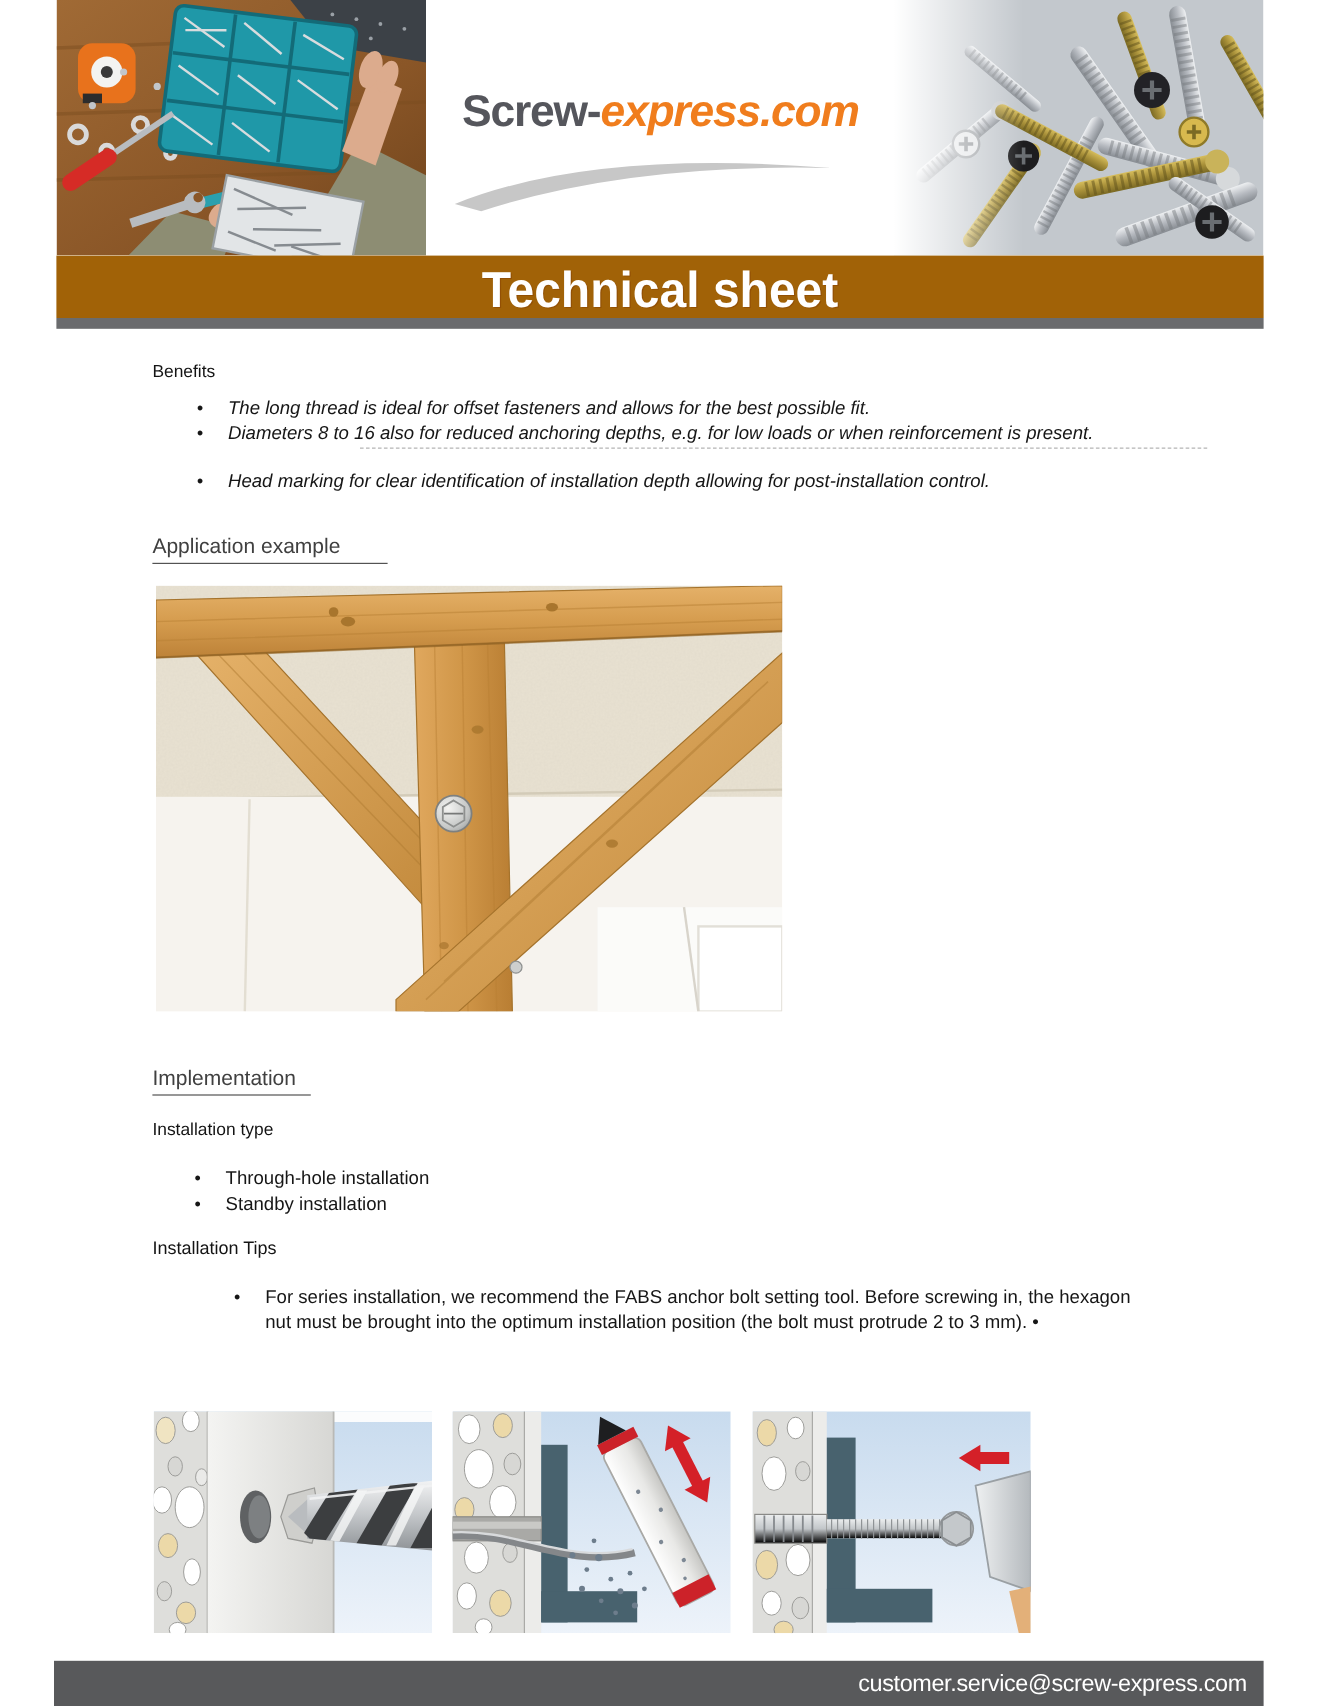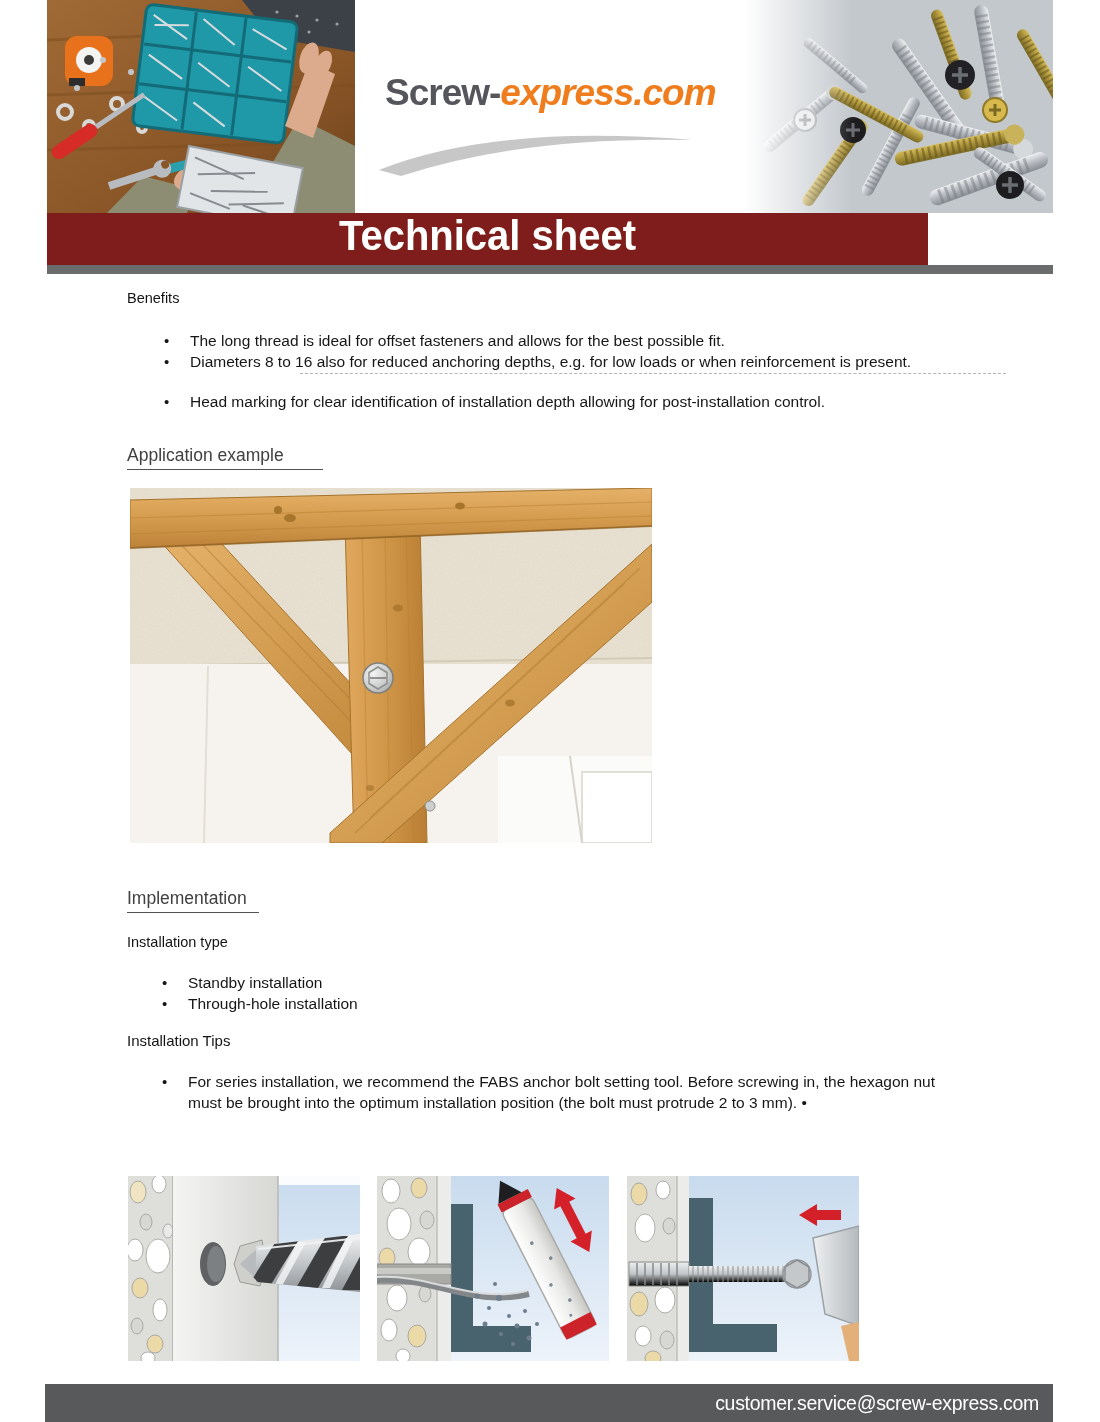--- a/index.html
+++ b/index.html
@@ -8,47 +8,47 @@
   
   .hdr{position:absolute;top:0;left:47px;width:1006px;height:213px;}
   .hphoto{position:absolute;top:0;height:213px;overflow:hidden;}
   .hphoto.left{left:0;width:308px;}
   .hphoto.right{right:0;width:308px;}
   .hlogo{position:absolute;left:308px;top:0;width:390px;height:167px;background:#fff;text-align:left;}
   .logo-text{position:absolute;left:30px;top:72px;font-size:37px;font-weight:bold;letter-spacing:-1px;white-space:nowrap;}
   .lg1{color:#55565c;}
   .lg2{color:#f07d1d;font-style:italic;}
   .swoosh{position:absolute;left:18px;top:118px;}
-  .banner{position:absolute;left:47px;top:213px;width:881px;height:52px;background:#7f1d1d;
-          display:flex;align-items:flex-start;justify-content:center;}
+  .banner{position:absolute;left:47px;top:213px;width:1006px;height:52px;background:#a16207;
+          display:flex;align-items:flex-end;justify-content:center;}
   .banner span{color:#ffffff;font-weight:bold;font-size:40px;letter-spacing:0px;
                text-shadow:1px 1px 0 rgba(120,50,0,0.35);transform:scaleY(1.05);}
   .banner-shadow{position:absolute;left:47px;top:265px;width:1006px;height:9px;background:#6a6b6d;}
   
   .h-small{position:absolute;font-size:14.5px;color:#141414;}
-  .benefits-heading{left:127px;top:290px;}
+  .benefits-heading{left:127px;top:302px;}
   ul.blist{position:absolute;list-style:none;margin:0;padding:0;font-size:15.5px;color:#161616;}
   ul.blist li{position:relative;padding-left:0;line-height:21px;}
   ul.blist li::before{content:"\2022";position:absolute;left:-26px;font-size:15px;}
-  .benefits-list{left:190px;top:330px;width:870px;}
+  .benefits-list{left:190px;top:330px;width:870px;font-style:italic;}
   .benefits-list li.gap{margin-top:19px;}
   .artifact-line{position:absolute;left:300px;top:373px;width:706px;border-top:1px dashed rgba(40,40,40,0.35);}
   .h-underline{position:absolute;font-size:17.5px;color:#404040;}
   .h-underline::after{content:"";position:absolute;left:0;bottom:-4px;height:1.5px;background:rgba(25,25,25,0.75);}
   .app-heading{left:127px;top:445px;}
   .app-heading::after{width:196px;}
   .impl-heading{left:127px;top:888px;}
   .impl-heading::after{width:132px;}
   .photo{position:absolute;left:130px;top:488px;width:522px;height:355px;overflow:hidden;}
   .type-heading{left:127px;top:934px;}
   .type-list{left:188px;top:972px;width:500px;font-size:14px;}
   .type-list li{line-height:21px;}
   .tips-heading{left:127px;top:1032px;font-size:15px;}
   .tips-list{left:188px;top:1071px;width:756px;font-size:15px;}
-  .tips-list li{line-height:25px;}
+  .tips-list li{line-height:25px;margin-left:33px;}
   
   .steps{position:absolute;left:0;top:0;}
   .step{position:absolute;top:1176px;width:232px;height:185px;overflow:hidden;}
   .step.s1{left:128px;}
   .step.s2{left:377px;}
   .step.s3{left:627px;}
   
   .foot{position:absolute;left:45px;top:1384px;width:1008px;height:38px;background:#58595b;
         display:flex;align-items:center;justify-content:flex-end;}
   .foot span{color:#ffffff;font-weight:normal;font-size:19.5px;padding-right:14px;letter-spacing:-0.3px;}
@@ -353,22 +353,22 @@
         <line x1="240" y1="190" x2="256" y2="190" stroke="#777978" stroke-width="1.5"></line>
       </g>
       <circle cx="300" cy="318" r="5" fill="#cdcfce" stroke="#8e908f" stroke-width="1"></circle>
       <circle cx="148" cy="22" r="4" fill="#a8752d"></circle>
     </svg>
   </div>
 
   <div class="h-underline impl-heading">Implementation</div>
   <div class="h-small type-heading">Installation type</div>
   <ul class="blist type-list">
+    <li>Through-hole installation</li>
     <li>Standby installation</li>
-    <li>Through-hole installation</li>
   </ul>
   <div class="h-small tips-heading">Installation Tips</div>
   <ul class="blist tips-list">
     <li>For series installation, we recommend the FABS anchor bolt setting tool. Before screwing in, the hexagon nut must be brought into the optimum installation position (the bolt must protrude 2 to 3 mm). •</li>
   </ul>
 
   <div class="steps">
 
     <div class="step s1">
       <svg width="232" height="185" viewBox="0 0 232 185">

